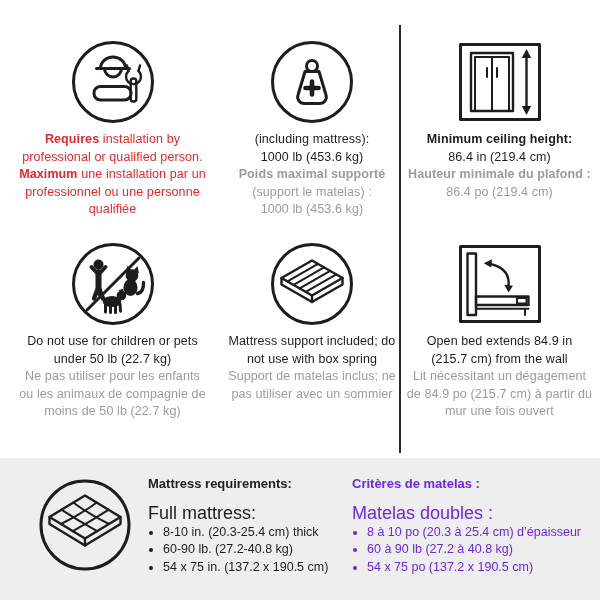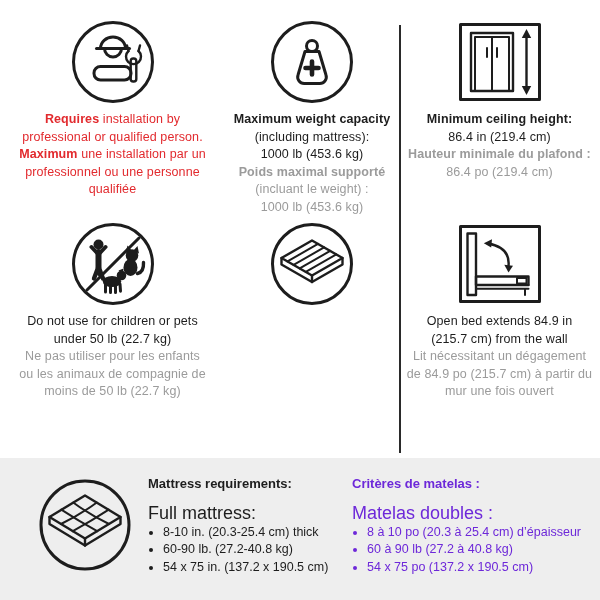--- a/index.html
+++ b/index.html
@@ -3,21 +3,21 @@
 <meta charset="utf-8">
 <style>
   html,body { margin:0; padding:0; background:#ffffff; }
   body { width:600px; height:600px; font-family:"Liberation Sans", sans-serif; color:#1d1d1d; }
   .page { position:relative; width:600px; height:600px; overflow:hidden; background:#ffffff; }
 
   .grid {
     display:grid;
     grid-template-columns:225px 174px 201px;
     grid-template-rows:202px auto;
-    padding-top:20px;
+    padding-top:40px;
   }
   .cell { display:flex; flex-direction:column; align-items:center; text-align:center; }
   .iconwrap { height:84px; display:flex; align-items:center; justify-content:center; margin-bottom:7px; flex:0 0 auto; }
   .txt { font-size:12.5px; line-height:17.5px; letter-spacing:0.1px; }
   .ln { white-space:nowrap; }
   .en { color:#1d1d1d; }
   .fr { color:#9b9b9b; }
   .red, .red * { color:#e22a2e; }
   strong { font-weight:700; }
 
@@ -78,25 +78,24 @@
     <div class="cell">
       <div class="iconwrap">
         <svg width="84" height="84" viewBox="0 0 84 84">
           <circle class="st" cx="42" cy="42" r="39.5"></circle>
           <circle class="st" cx="42" cy="26" r="5.5"></circle>
           <path class="st" d="M35 31.5 h14 l7 23.5 a6.5 6.5 0 0 1 -6.3 8.5 H34.3 a6.5 6.5 0 0 1 -6.3 -8.5 z"></path>
           <path class="thick" d="M42 41.5 v13 M35.5 48 h13"></path>
         </svg>
       </div>
       <div class="txt">
-        <div class="ln en"><strong>Maximum weight capacity</strong></div>
         <div class="ln en">(including mattress):</div>
         <div class="ln en">1000 lb (453.6 kg)</div>
         <div class="ln fr"><strong>Poids maximal supporté</strong></div>
-        <div class="ln fr">(incluant le weight) :</div>
+        <div class="ln fr">(support le matelas) :</div>
         <div class="ln fr">1000 lb (453.6 kg)</div>
       </div>
     </div>
 
     <div class="cell">
       <div class="iconwrap">
         <svg width="86" height="82" viewBox="0 0 86 82">
           <rect class="st" x="3.5" y="3.5" width="79" height="75"></rect>
           <rect class="st2" x="14" y="12" width="42" height="58"></rect>
           <path class="st1" d="M18 70 V16 H52 V70"></path>
@@ -148,20 +147,26 @@
     <div class="cell">
       <div class="iconwrap">
         <svg width="84" height="84" viewBox="0 0 84 84">
           <circle class="st" cx="42" cy="42" r="39.5"></circle>
           <path class="st2" d="M42 18.5 L72.5 36 L42 53.5 L11.5 36 Z"></path>
           <path class="st1" d="M48 21.9 L17.5 39.4 M54.1 25.4 L23.6 42.9 M60.2 28.9 L29.7 46.4 M66.3 32.4 L35.8 49.9"></path>
           <path class="st2" d="M11.5 36 v6.5 L42 60 L72.5 42.5 V36"></path>
           <path class="st2" d="M42 53.5 V60"></path>
         </svg>
       </div>
+      <div class="txt">
+        <div class="ln en">Mattress support included; do</div>
+        <div class="ln en">not use with box spring</div>
+        <div class="ln fr">Support de matelas inclus; ne</div>
+        <div class="ln fr">pas utiliser avec un sommier</div>
+      </div>
     </div>
 
     <div class="cell">
       <div class="iconwrap">
         <svg width="86" height="82" viewBox="0 0 86 82">
           <rect class="st" x="3.5" y="3.5" width="79" height="75"></rect>
           <rect class="st2" x="10.5" y="10.5" width="8.5" height="61.5"></rect>
           <rect class="st2" x="19" y="53.5" width="52.5" height="8.5"></rect>
           <path class="st1" d="M19 62 h52.5 M19 65.8 h52.5"></path>
           <path class="st1" d="M68 66 v6"></path>

